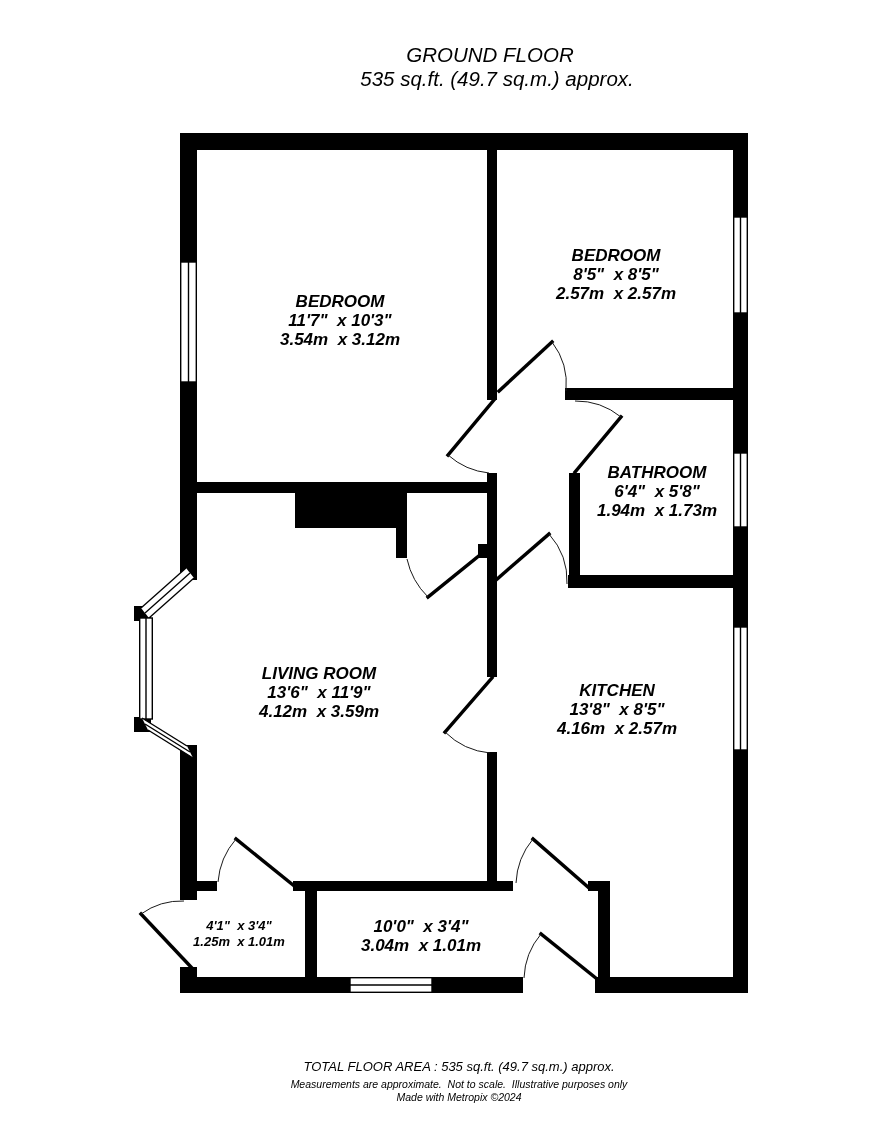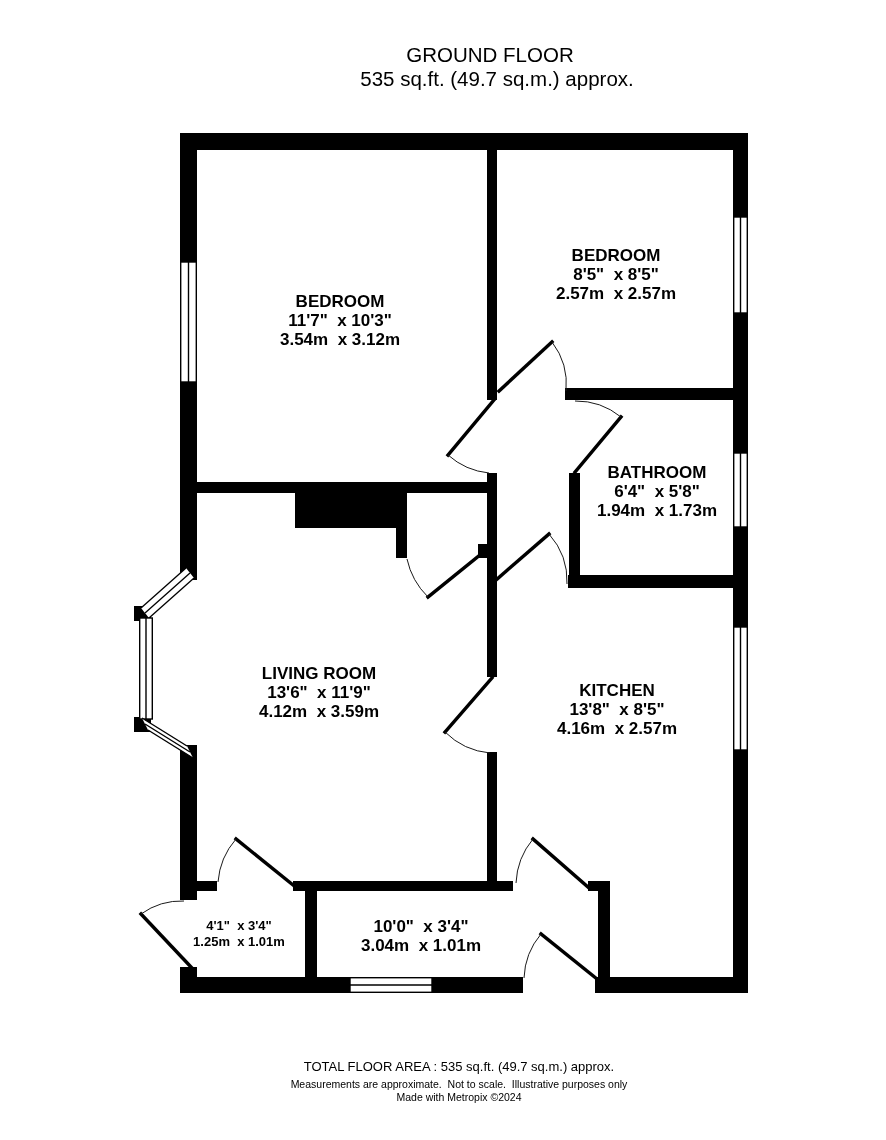--- a/index.html
+++ b/index.html
@@ -1,17 +1,17 @@
 <!DOCTYPE html>
 <html><head>
 <meta charset="utf-8">
 <style>
   html,body{margin:0;padding:0;background:#ffffff;}
   .page{position:relative;width:886px;height:1140px;background:#ffffff;overflow:hidden;
-        font-family:"Liberation Sans",sans-serif;}
+        font-family:"Liberation Sans",sans-serif;font-style:italic;}
   svg{display:block;}
   svg text{white-space:pre;fill:#000;font-family:"Liberation Sans",sans-serif;}
   .title-text{font-size:20.5px;font-weight:400;}
   .room-name{font-size:17px;font-weight:700;}
   .room-dim{font-size:17px;font-weight:700;}
   .small-dim{font-size:13px;font-weight:700;}
   .footer-main{font-size:13px;font-weight:400;}
   .footer-small{font-size:10.5px;font-weight:400;}
   .wall{fill:#000000;stroke:none;}
   .opening{fill:#ffffff;stroke:none;}

